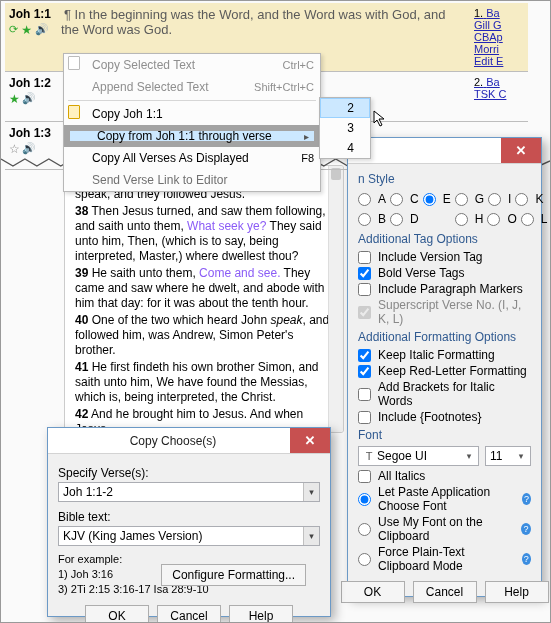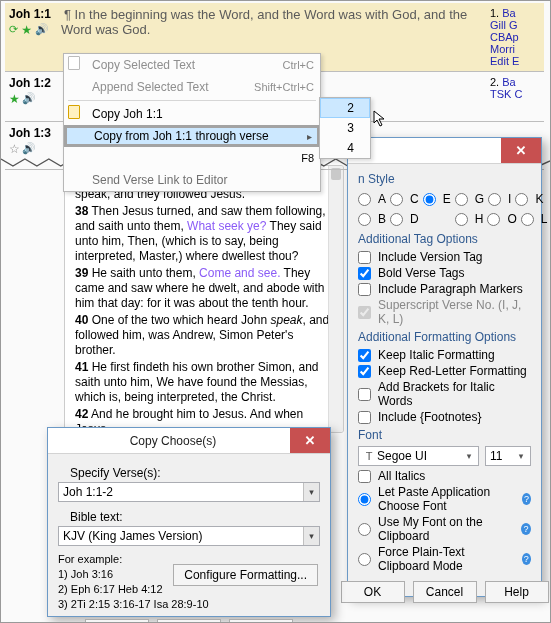--- a/index.html
+++ b/index.html
@@ -33,21 +33,21 @@
   .text-pane .scrollbar-thumb-v {
     position: absolute; left: 2px; right: 2px; top: 2px; height: 12px;
     background: #c9c9c9; border-radius: 2px;
   }
   .text-pane p { margin: 0 0 2px 0; line-height: 1.25; }
   .text-pane .vnum { font-weight: bold; margin-top: 28px; }
   .text-pane .red { color: #8b5cf6; }
   .text-pane .italic { font-style: italic; }
   
   .verse-rows {
-    position: absolute; left: 4px; top: 2px; right: 6px; height: 156px;
+    position: absolute; left: 4px; top: 2px; right: 22px; height: 156px;
   }
   .vrow {
     border-bottom: 1px solid #bdbdbd;
     display: flex;
     position: relative;
   }
   .vrow.first { background: #f6ecc5; }
   .vlabel {
     width: 56px; padding: 4px 4px 2px 4px;
   }
@@ -58,41 +58,41 @@
   .circ { color: #2fa72f; font-size: 11px; }
   .spk { color: #666; font-size: 11px; }
   .vtext { flex: 1; padding: 4px 4px 4px 0; color: #5b5b5b; font-size: 13px; }
   .vtext .pilcrow { color: #888; margin-right: 3px; }
   .vrightlinks {
     width: 58px;
     padding: 4px 0 4px 4px;
     font-size: 11px;
     color: #2225b6;
   }
-  .vrightlinks div { cursor: pointer; white-space: nowrap; }
+  .vrightlinks div { text-decoration: underline; cursor: pointer; white-space: nowrap; }
   .vrightlinks .num { color: #000; text-decoration: none; display: inline; }
   
   .ctx-menu {
     position: absolute; left: 62px; top: 52px;
     width: 258px;
     background: #fcfcfc;
     border: 1px solid #b7b7b7;
     box-shadow: 2px 2px 4px rgba(0,0,0,.15);
     font-size: 12px;
   }
   .ctx-item {
     display: flex; align-items: center;
     height: 22px;
     padding: 0 6px 0 28px;
     position: relative;
   }
   .ctx-item.disabled { color: #8f8f8f; }
   .ctx-item .shortcut { margin-left: auto; color: #8f8f8f; font-size: 11px; }
   .ctx-item .arrow { margin-left: auto; color: #555; font-size: 10px; }
-  .ctx-item.hover { background: #cce8ff; border: 3px solid #a3a3a3; padding: 0 5px 0 27px; height: 22px; }
+  .ctx-item.hover { background: #cce8ff; border: 6px solid #a3a3a3; padding: 0 5px 0 27px; height: 22px; }
   .ctx-sep { height: 1px; background: #d6d6d6; margin: 2px 4px; }
   .ctx-icon {
     position: absolute; left: 4px; top: 2px; width: 18px; height: 18px;
     display: flex; align-items: center; justify-content: center;
     font-size: 12px; color: #999;
   }
   .ctx-icon.copy { border:1px solid #bbb; width:12px; height:14px; background:#fff; border-radius:1px; }
   .ctx-icon.copy2 { border:1px solid #d7a300; width:12px; height:14px; background:#fff1c0; border-radius:1px; }
   
   .submenu {
@@ -162,31 +162,31 @@
   .combo {
     height: 20px; border:1px solid #abadb3; background:#fff; display:flex; align-items:center;
     padding:0 2px 0 4px; font-size:12px;
   }
   .combo .dd { margin-left:auto; width:14px; text-align:center; color:#555; font-size:9px;}
   .combo .tt { width:12px; text-align:center; color:#555; font-size:11px; margin-right:2px;}
   
   .right-dialog { left: 346px; top: 136px; width: 195px; height: 460px; }
   
   .copy-dialog { left: 46px; top: 426px; width: 284px; height: 190px; }
-  .copy-dialog .lbl { font-size: 12px; margin: 4px 12px 2px; }
+  .copy-dialog .lbl { font-size: 12px; margin: 4px 0 2px; }
   .copy-dialog .text-field {
     width: 100%; height: 20px; border:1px solid #abadb3; background:#fff; display:flex; align-items:center;
     padding:0 4px; position:relative;
   }
   .copy-dialog .text-field .dd {
     position:absolute; right:0; top:0; bottom:0; width:16px; background:#e8e8e8; border-left:1px solid #c0c0c0;
     display:flex; align-items:center; justify-content:center; font-size:9px; color:#444;
   }
   .example { font-size: 11px; margin-top: 6px; line-height:1.35; }
-  .cfg-btn { position:absolute; right:12px; top:110px; }
+  .cfg-btn { position:absolute; right:24px; top:110px; }
 </style>
 </head>
 <body>
 
 <div class="text-pane">
   <p>
     <span class="vnum">John 1:37</span><span> And the two disciples heard him speak, and they followed Jesus.</span>
   </p>
   <p>
     <span class="vnum">38</span><span> Then Jesus turned, and saw them following, and saith unto them, </span><span class="red">What seek ye?</span><span> They said unto him, Then, (which is to say, being interpreted, Master,) where dwellest thou?</span>
@@ -410,21 +410,20 @@
     </div>
     <div class="lbl" style="margin-top:8px;">Bible text:</div>
     <div class="text-field">
       <span>KJV (King James Version)</span>
       <span class="dd">▾</span>
     </div>
     <div class="btn cfg-btn">Configure Formatting...</div>
     <div class="example">
       <div>For example:</div>
       <div>1) Joh 3:16</div>
-      <div>2) Eph 6:17 Heb 4:12</div>
       <div>3) 2Ti 2:15 3:16-17 Isa 28:9-10</div>
     </div>
     <div class="btn-row">
       <div class="btn">OK</div>
       <div class="btn">Cancel</div>
       <div class="btn">Help</div>
     </div>
   </div>
 </div>
 
@@ -441,20 +440,21 @@
   <div class="ctx-sep"></div>
   <div class="ctx-item">
     <span class="ctx-icon copy2"></span>
     <span>Copy Joh 1:1</span>
   </div>
   <div class="ctx-item hover">
     <span>Copy from Joh 1:1 through verse</span>
     <span class="arrow">▸</span>
   </div>
   <div class="ctx-item">
+    <span>Copy All Verses As Displayed</span>
     <span class="shortcut" style="color:#000;">F8</span>
   </div>
   <div class="ctx-item" style="color:#707070;">
     <span>Send Verse Link to Editor</span>
   </div>
 </div>
 
 <div class="submenu">
   <div class="subitem hover">2</div>
   <div class="subitem">3</div>

